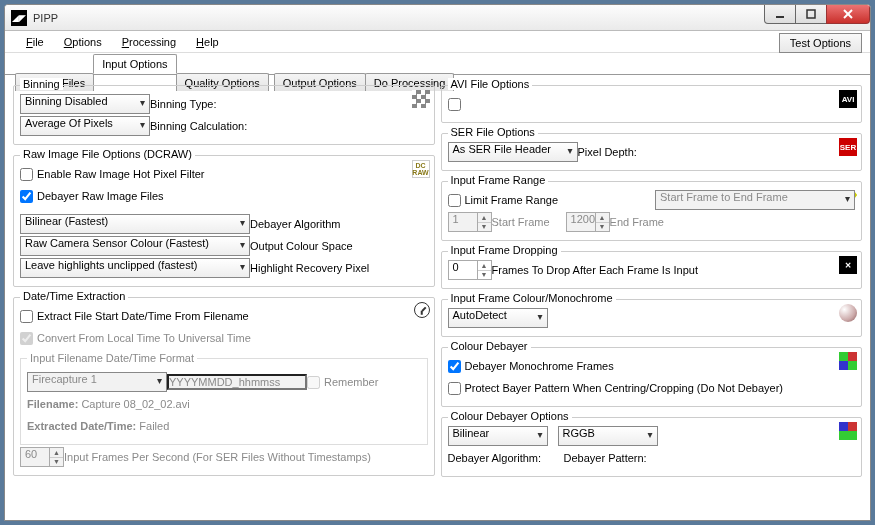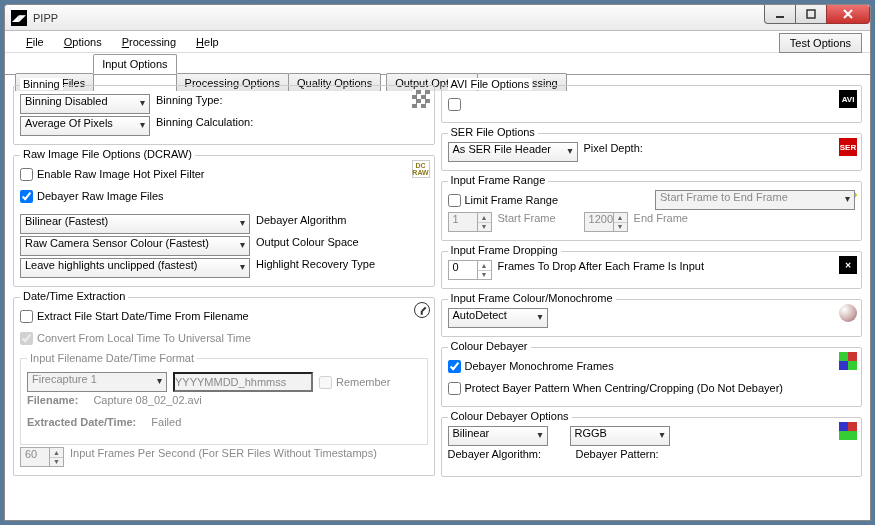--- a/index.html
+++ b/index.html
@@ -18,21 +18,21 @@
 .menubar .menu-item .ul { text-decoration: underline; }
 .test-btn { position:absolute; right:8px; top:2px; height:20px; padding:0 10px; background:linear-gradient(#f8f8f8,#e8e8e8); border:1px solid #888; border-radius:0; }
 .tabs-row { display:flex; align-items:flex-end; padding: 2px 10px 0 10px; border-bottom:1px solid #999; height:22px; }
 .tab { padding:2px 8px; border:1px solid #999; border-bottom:none; background:linear-gradient(#f4f4f4,#e4e4e4); margin-right:-1px; border-radius:2px 2px 0 0; position:relative; top:17px; height:18px; display:flex; align-items:center; }
 .tab.active { background:#fff; top:0; height:20px; z-index:2; border-bottom:1px solid #fff; }
 .tab-gap { width:6px; }
 .content { display:flex; padding:4px 8px 6px 8px; gap:6px; }
 .col { flex:1; display:flex; flex-direction:column; gap:4px; }
 .group { border:1px solid #ccc; border-radius:2px; padding:6px 6px 6px 6px; position:relative; margin-top:6px; }
 .group > .legend { position:absolute; top:-8px; left:6px; background:#fff; padding:0 3px; color:#000; }
-.row { display:flex; gap:6px; margin:2px 0; min-height:20px; }
+.row { display:flex; align-items:center; gap:0; margin:2px 0; min-height:20px; }
 select, .combo { height:20px; border:1px solid #888; background:linear-gradient(#fff,#eee); padding:0 18px 0 4px; position:relative; min-width:60px; font-size:11px; }
 .combo::after { content:"▾"; position:absolute; right:4px; top:2px; color:#333; font-size:10px; }
 input[type=text].field, .spin { height:20px; border:1px solid #aaa; background:#fff; padding:0 4px; width:120px; }
 .spin { width:44px; padding-right:14px; position:relative; }
 .spin.disabled, .field.disabled, .combo.disabled { background:#f2f2f2; color:#8a8a8a; }
 .spin .arrows { position:absolute; right:0; top:0; bottom:0; width:14px; border-left:1px solid #aaa; display:flex; flex-direction:column; }
 .spin .arrows span { flex:1; display:flex; align-items:center; justify-content:center; font-size:7px; color:#666; border-bottom:1px solid #ccc; }
 .spin .arrows span:last-child { border-bottom:none; }
 label.cb { display:flex; align-items:center; gap:4px; }
 .cb input { width:13px; height:13px; }
@@ -84,21 +84,20 @@
     <span class="menu-item"><span class="ul">F</span><span>ile</span></span>
     <span class="menu-item"><span class="ul">O</span>ptions</span>
     <span class="menu-item"><span class="ul">P</span>rocessing</span>
     <span class="menu-item"><span class="ul">H</span>elp</span>
     <button class="test-btn">Test Options</button>
   </div>
 
   <div class="tabs-row">
     <div class="tab">Source Files</div>
     <div class="tab active">Input Options</div>
-    <div class="tab">Processing Options</div>
     <div class="tab">Quality Options</div>
     <div class="tab-gap"></div>
     <div class="tab">Output Options</div>
     <div class="tab">Do Processing</div>
   </div>
 
   <div class="content">
 
     <div class="col">
       <div class="group">
@@ -128,21 +127,21 @@
         <div class="row" style="margin-top:8px">
           <div class="combo" style="width:230px">Bilinear (Fastest)</div>
           <span>Debayer Algorithm</span>
         </div>
         <div class="row">
           <div class="combo" style="width:230px">Raw Camera Sensor Colour (Fastest)</div>
           <span>Output Colour Space</span>
         </div>
         <div class="row">
           <div class="combo" style="width:230px">Leave highlights unclipped (fastest)</div>
-          <span>Highlight Recovery Type</span>
+          <span>Highlight Recovery Pixel</span>
         </div>
       </div>
 
       <div class="group">
         <span class="legend">Date/Time Extraction</span>
         <span class="clock-icon"></span>
         <label class="cb row">
             <input type="checkbox" style="">
             <span>Extract File Start Date/Time From Filename</span>
           </label>

